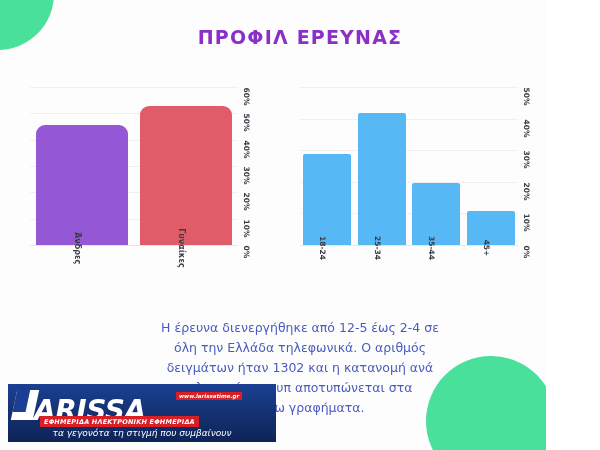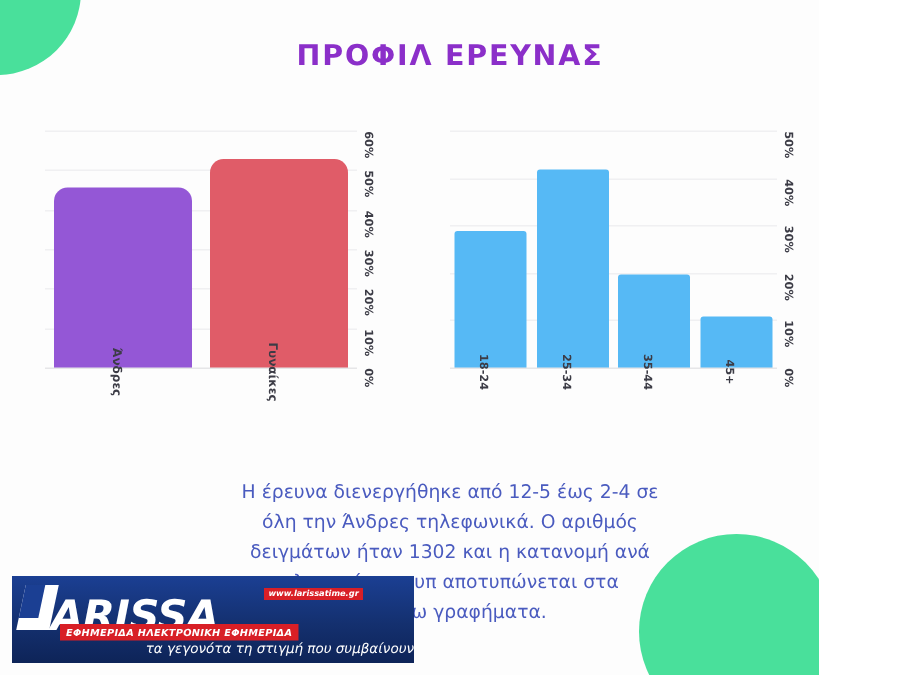--- a/index.html
+++ b/index.html
@@ -244,21 +244,21 @@
     font-weight: bold;
     font-style: italic;
     padding: 1px 3px;
     white-space: nowrap;
   }
   .logo-tagline {
     position: absolute;
     left: 0;
     right: 0;
     bottom: 4px;
-    text-align: right;
+    text-align: center;
     color: #ffffff;
     font-size: 9px;
     font-style: italic;
   }
 </style>
 </head>
 <body>
 
 <div class="slide">
 
@@ -350,21 +350,21 @@
           <div class="xlab">35-44</div>
         </div>
         <div class="xlab-slot">
           <div class="xlab">45+</div>
         </div>
       </div>
   </div>
 
   <div class="description">
     <p>Η έρευνα διενεργήθηκε από 12-5 έως 2-4 σε</p>
-    <p>όλη την Άνδρες τηλεφωνικά. Ο αριθμός</p>
+    <p>όλη την Ελλάδα τηλεφωνικά. Ο αριθμός</p>
     <p>δειγμάτων ήταν 1302 και η κατανομή ανά</p>
     <p>ηλικιακό γκρουπ αποτυπώνεται στα</p>
     <p>παράνω γραφήματα.</p>
   </div>
 
   <div class="logo">
     <div class="logo-main">
       <span class="logo-l"></span>
       <span class="logo-arissa">ARISSA</span>
     </div>

